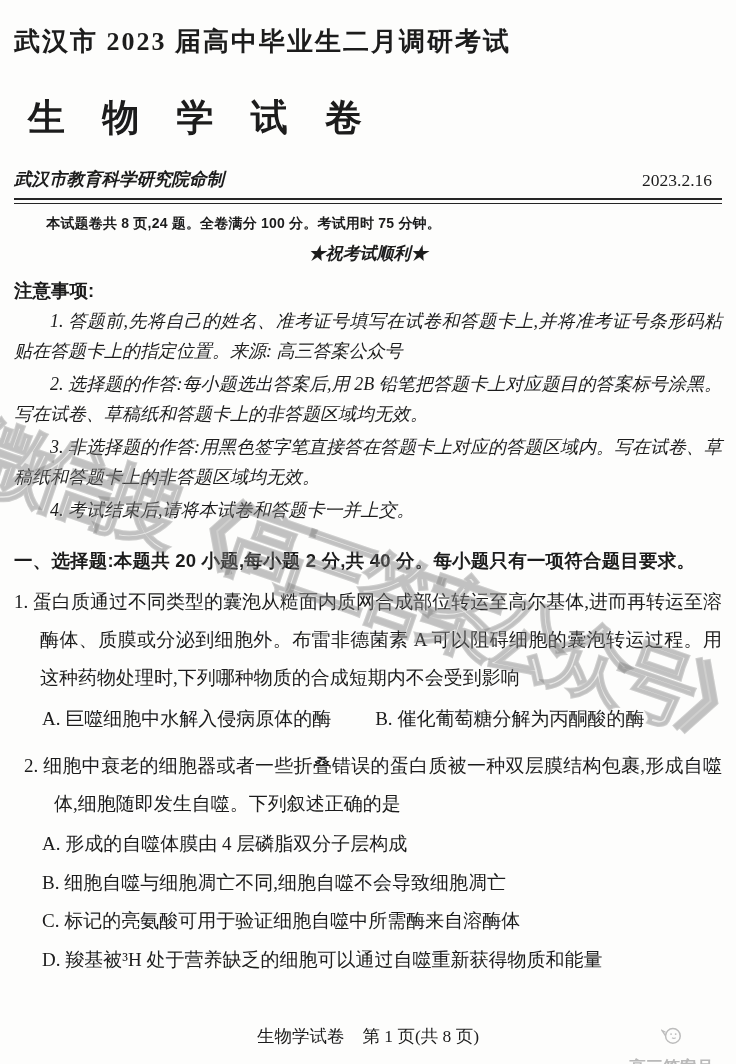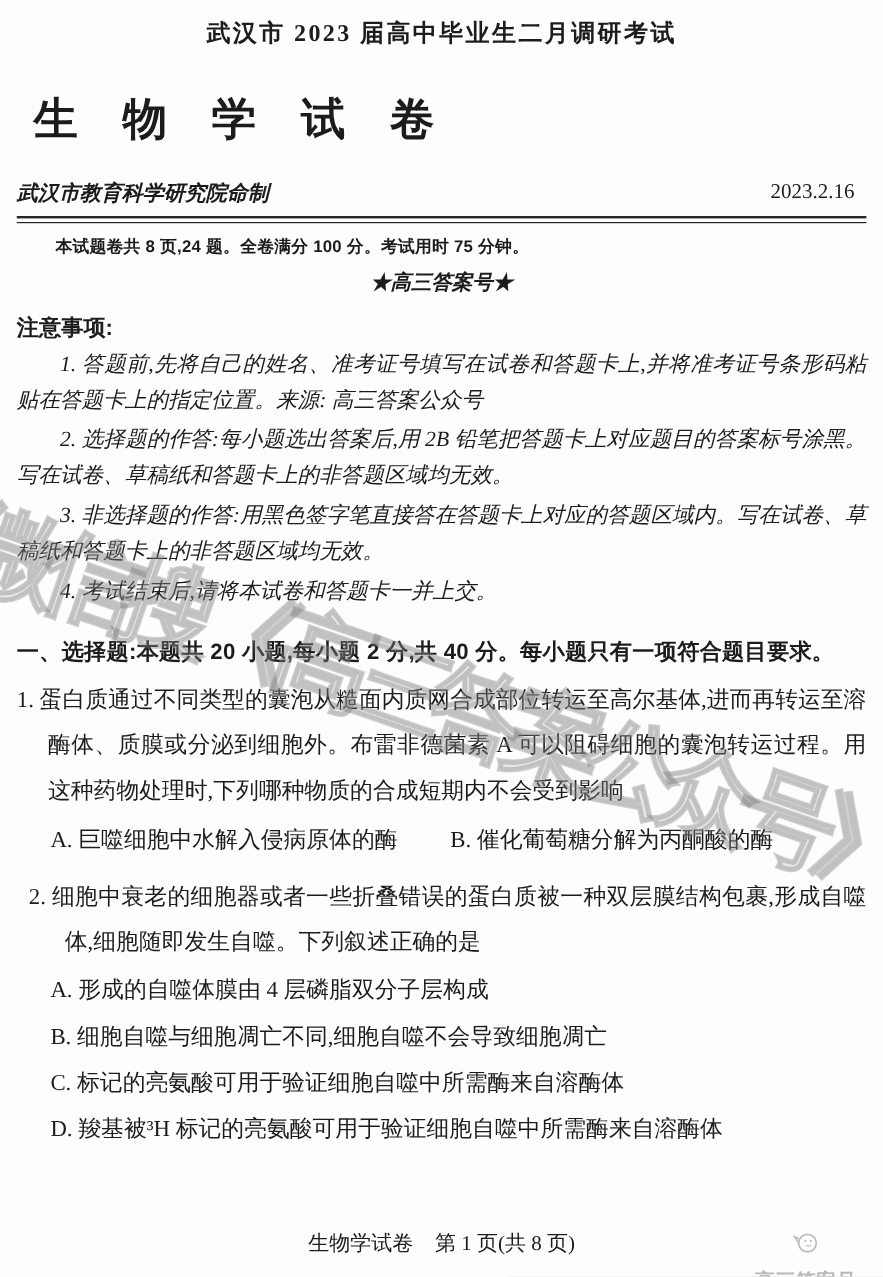--- a/index.html
+++ b/index.html
@@ -32,40 +32,40 @@
     pointer-events: none;
     z-index: 4;
     font-family: "Liberation Serif", serif;
   }
   .footer-brandmark {
     color: #b5b5b5;
     flex-direction: column;
   }
 
   h1.exam-title {
-    padding-top: 14px;
-    text-align: center;
-    font-size: 20px;
+    padding-top: 24px;
+    font-size: 26px;
     font-weight: 700;
     letter-spacing: 2px;
     font-family: "Liberation Serif", serif;
   }
   h2.paper-title {
     margin-top: 34px;
     text-align: left;
     font-size: 37px;
     font-weight: 700;
     letter-spacing: 14px;
     text-indent: 14px; 
     font-family: "Liberation Serif", serif;
   }
   .issuer-row {
     margin-top: 24px;
     display: flex;
     justify-content: space-between;
+    align-items: flex-end;
     font-size: 17.5px;
   }
   .issuer-row .issuer { font-style: italic; font-weight: 600; }
   .issuer-row .date { font-family: "Liberation Serif", serif; padding-right: 10px; }
 
   .double-rule {
     margin-top: 7px;
     border-top: 2.5px solid #262626;
     border-bottom: 1.2px solid #262626;
     height: 6px;
@@ -178,21 +178,21 @@
     <h2 class="paper-title">生 物 学 试 卷</h2>
 
     <div class="issuer-row">
       <span class="issuer">武汉市教育科学研究院命制</span>
       <span class="date">2023.2.16</span>
     </div>
 
     <div class="double-rule"></div>
 
     <p class="exam-info">本试题卷共 8 页,24 题。全卷满分 100 分。考试用时 75 分钟。</p>
-    <p class="wish">★高三答案号★</p>
+    <p class="wish">★祝考试顺利★</p>
 
     <p class="notice-title">注意事项:</p>
     <p class="notice">1. 答题前,先将自己的姓名、准考证号填写在试卷和答题卡上,并将准考证号条形码粘贴在答题卡上的指定位置。来源: 高三答案公众号</p>
     <p class="notice">2. 选择题的作答:每小题选出答案后,用 2B 铅笔把答题卡上对应题目的答案标号涂黑。写在试卷、草稿纸和答题卡上的非答题区域均无效。</p>
     <p class="notice">3. 非选择题的作答:用黑色签字笔直接答在答题卡上对应的答题区域内。写在试卷、草稿纸和答题卡上的非答题区域均无效。</p>
     <p class="notice">4. 考试结束后,请将本试卷和答题卡一并上交。</p>
 
     <p class="section-header">一、选择题:本题共 20 小题,每小题 2 分,共 40 分。每小题只有一项符合题目要求。</p>
 
     <div class="question q1">
@@ -202,21 +202,21 @@
         <span class="opt"><span>B.</span> <span>催化葡萄糖分解为丙酮酸的酶</span></span>
       </div>
     </div>
 
     <div class="question q2">
       <p class="stem">2. 细胞中衰老的细胞器或者一些折叠错误的蛋白质被一种双层膜结构包裹,形成自噬体,细胞随即发生自噬。下列叙述正确的是</p>
       <div class="options-1col">
         <span class="opt"><span>A.</span> <span>形成的自噬体膜由 4 层磷脂双分子层构成</span></span>
         <span class="opt"><span>B.</span> <span>细胞自噬与细胞凋亡不同,细胞自噬不会导致细胞凋亡</span></span>
         <span class="opt"><span>C.</span> <span>标记的亮氨酸可用于验证细胞自噬中所需酶来自溶酶体</span></span>
-        <span class="opt"><span>D.</span> <span>羧基被³H 标记的亮氨酸可用于验证细胞自噬中所需酶来自溶酶体</span></span>
+        <span class="opt"><span>D.</span> <span>羧基被³H 处于营养缺乏的细胞可以通过自噬重新获得物质和能量</span></span>
       </div>
     </div>
   </div>
 
   <div class="footer">
     <div class="footer-center">
       <span>生物学试卷</span><span>第 1 页(共 8 页)</span>
     </div>
     <div class="footer-brandmark">
       <span>

